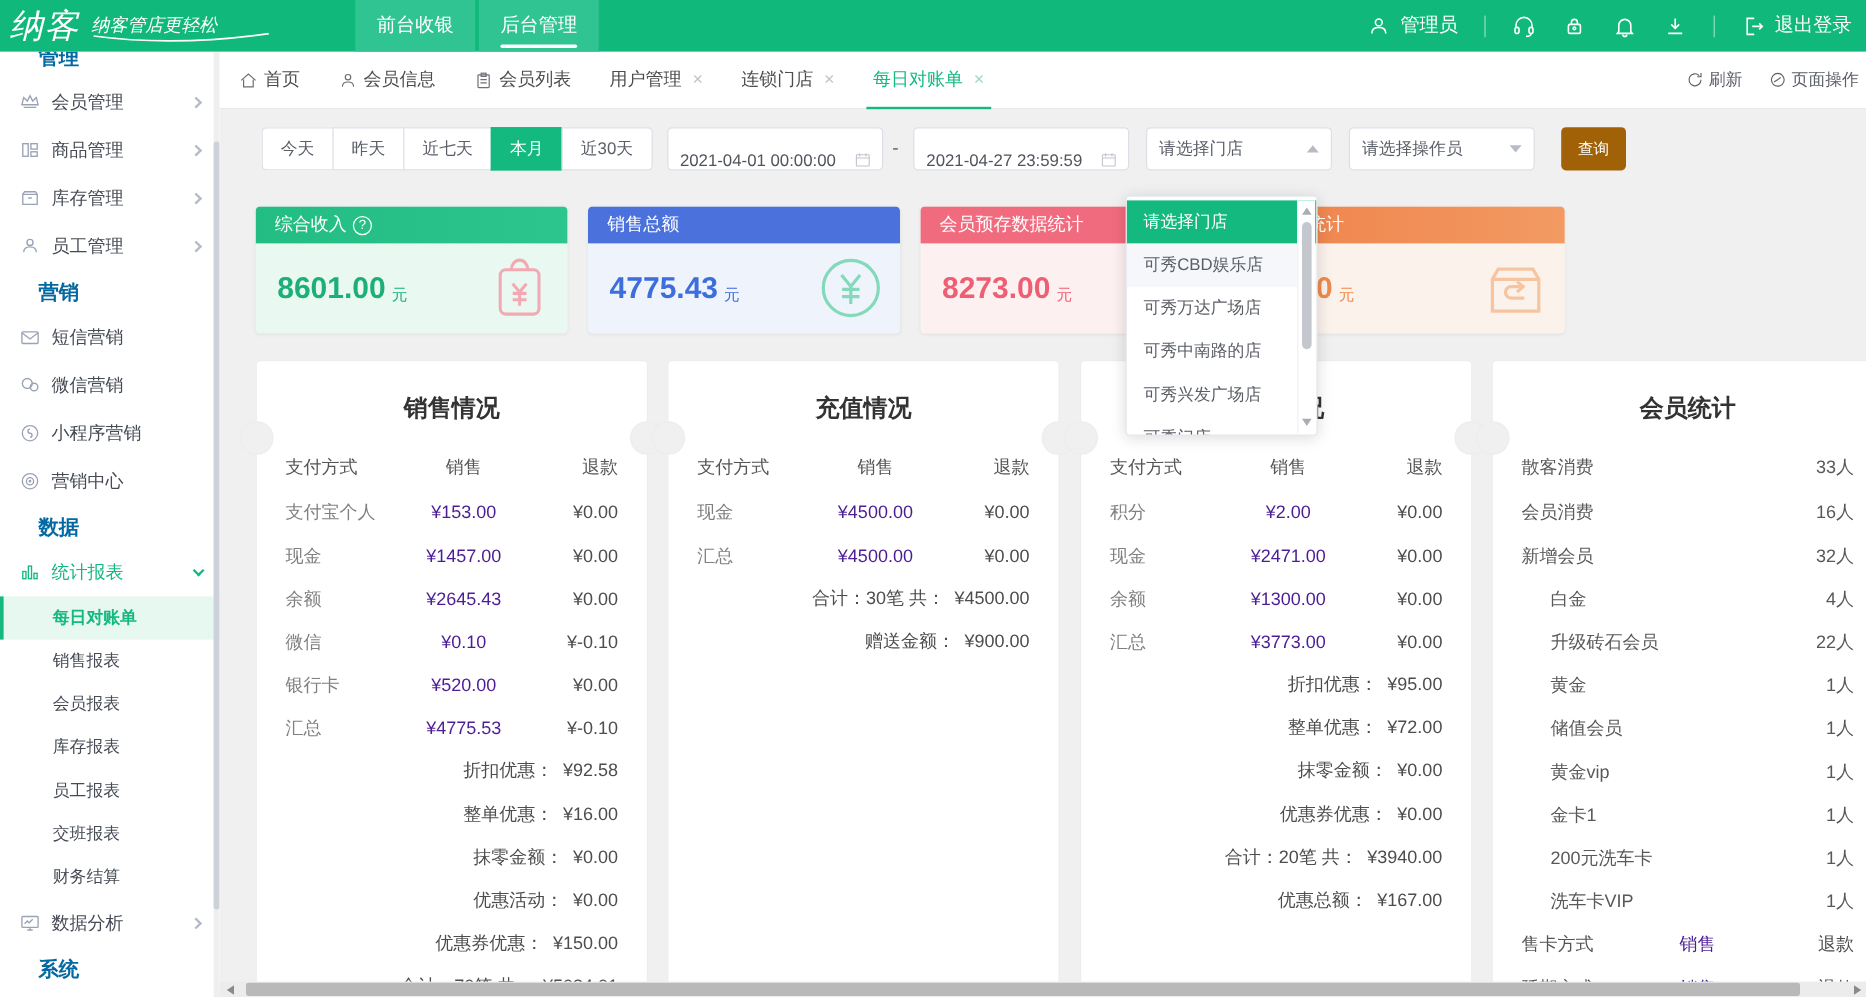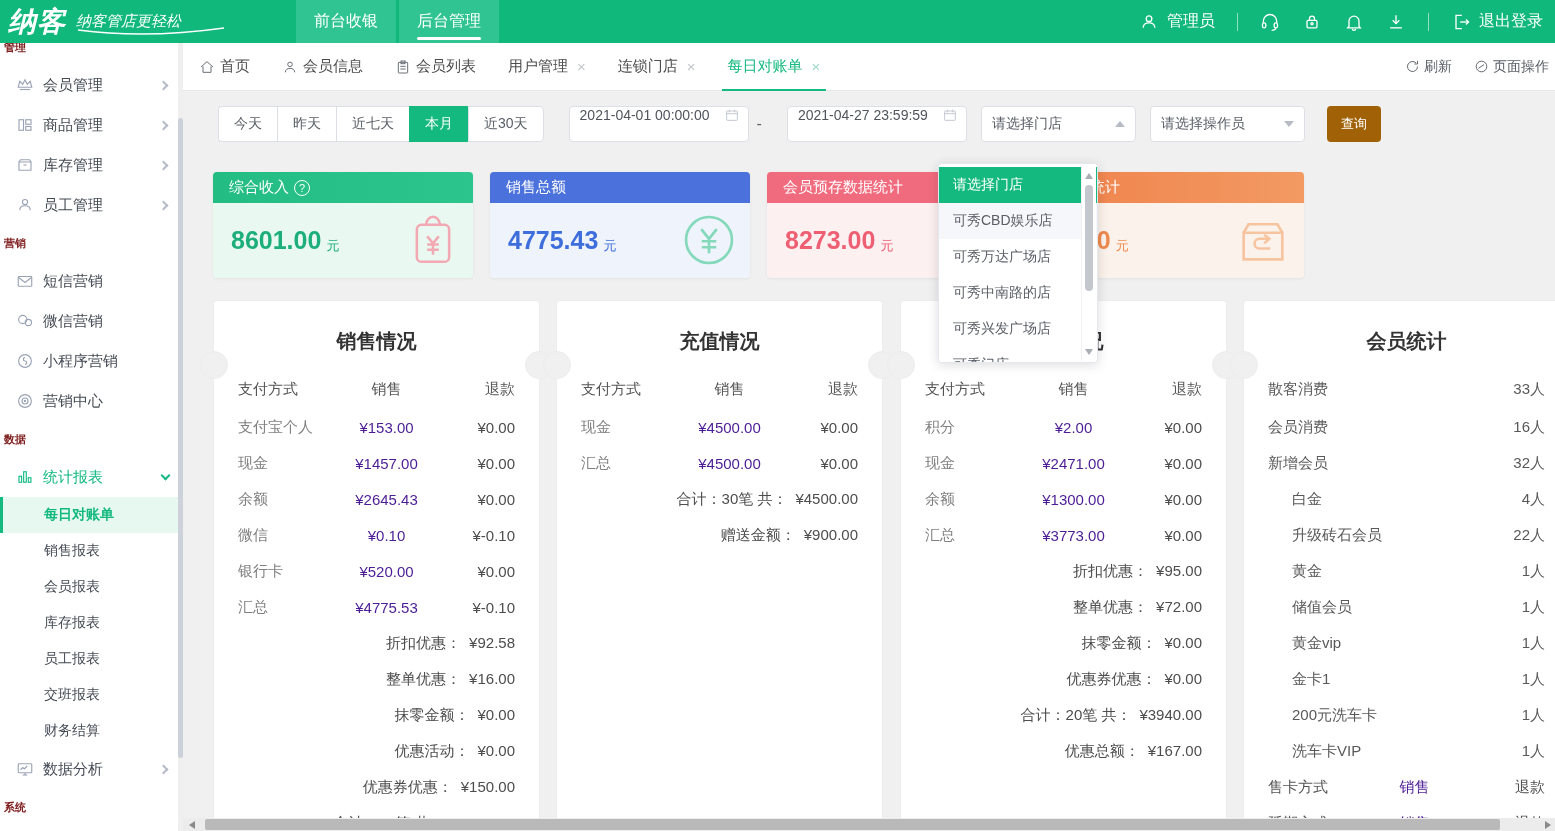--- a/index.html
+++ b/index.html
@@ -1,33 +1,33 @@
 <!DOCTYPE html>
 <html><head>
 <meta charset="utf-8">
 <style>
   * { margin:0; padding:0; box-sizing:border-box; }
   html,body { width:1555px; height:831px; overflow:hidden; font-family:"Liberation Sans","DejaVu Sans",sans-serif; background:#f0f0f0; }
 
   
   .topbar { position:absolute; left:0; top:0; width:1555px; height:43px; background:#10b87b; display:flex; align-items:center; z-index:60; }
-  .logo { font-size:28px; font-weight:bold; font-style:italic; color:#fff; padding:0 10px 0 8px; letter-spacing:1px; }
+  .logo { font-size:28px; font-weight:normal; font-style:italic; color:#fff; padding:0 10px 0 8px; letter-spacing:1px; }
   .tagline-wrap { position:relative; color:#fff; font-size:15px; font-style:italic; width:160px; height:43px; display:flex; align-items:center; }
   .tagline-wrap svg { position:absolute; left:0; bottom:6px; }
   .nav-tabs { display:flex; height:43px; margin-left:60px; }
   .nav-tab { position:relative; width:100px; height:43px; display:flex; align-items:center; justify-content:center; color:#fff; font-size:16px; background:#2fc491; margin-right:3px; cursor:pointer; }
   .nav-tab.active::after { content:""; position:absolute; bottom:3px; left:18px; right:18px; height:3px; background:#fff; border-radius:2px; }
   .top-right { margin-left:auto; display:flex; align-items:center; color:#fff; font-size:16px; padding-right:12px; gap:22px; }
   .top-right .grp { display:flex; align-items:center; gap:8px; cursor:pointer; }
   .tsep { width:1px; height:18px; background:rgba(255,255,255,.55); }
   .ti { stroke:#fff; fill:none; stroke-width:1.6; }
 
   
   .sidebar { position:absolute; left:0; top:43px; width:183px; bottom:0; background:#fff; overflow:hidden; z-index:40; }
-  .side-section { height:36px; display:flex; align-items:center; padding-left:4px; font-size:11px; font-weight:bold; color:#7f1d1d; }
+  .side-section { height:36px; display:flex; align-items:center; padding-left:32px; font-size:17px; font-weight:bold; color:#0369a1; }
   .side-section.first { margin-top:-14px; }
   .side-item { height:40px; display:flex; align-items:center; padding-left:16px; font-size:15px; color:#454a54; position:relative; cursor:pointer; }
   .side-item .si { stroke:#9aa3b5; fill:none; stroke-width:1.5; margin-right:9px; flex:none; }
   .side-item.green, .side-item.green .lbl { color:#13b97f; }
   .side-item.green .si { stroke:#13b97f; }
   .side-sub { height:36px; display:flex; align-items:center; padding-left:44px; font-size:14px; color:#454a54; cursor:pointer; }
   .side-sub.active { background:#e7f8f0; color:#13b97f; border-left:3px solid #13b97f; padding-left:41px; font-weight:bold; }
   .chev-r { position:absolute; right:16px; width:7px; height:7px; border-right:2px solid #b4bac6; border-bottom:2px solid #b4bac6; transform:rotate(-45deg); }
   .chev-d { position:absolute; right:14px; width:7px; height:7px; border-right:2px solid #13b97f; border-bottom:2px solid #13b97f; transform:rotate(45deg); margin-top:-3px; }
   .side-scroll { position:absolute; right:0; top:0; bottom:0; width:5px; background:#efefef; }
@@ -45,21 +45,21 @@
   .tab-right .grp { display:flex; align-items:center; gap:4px; cursor:pointer;justify-content:space-between; }
   .tab-right svg { stroke:#5a5e66; fill:none; stroke-width:1.5; }
 
   
   .filters { position:absolute; left:218px; top:106px; display:flex; align-items:center; z-index:20; }
   .seg { display:flex; }
   .seg .sbtn { height:36px; padding:0 15px; display:flex; align-items:center; background:#fff; border:1px solid #dcdfe6; border-right:none; font-size:14px; color:#5a5e66; cursor:pointer; }
   .seg .sbtn:first-child { border-radius:4px 0 0 4px; }
   .seg .sbtn:last-child { border-right:1px solid #dcdfe6; border-radius:0 4px 4px 0; }
   .seg .sbtn.on { background:#13b97f; border-color:#13b97f; color:#fff; }
-  .datebox { width:180px; height:36px; background:#fff; border:1px solid #dcdfe6; border-radius:4px; display:flex; align-items:flex-start; padding:0 8px 0 10px; margin-left:25px; font-size:14px; color:#50545c; cursor:pointer; }
+  .datebox { width:180px; height:36px; background:#fff; border:1px solid #dcdfe6; border-radius:4px; display:flex; align-items:flex-end; padding:0 8px 0 10px; margin-left:12px; font-size:14px; color:#50545c; cursor:pointer; }
   .datebox svg { margin-left:auto; stroke:#c0c4cc; fill:none; stroke-width:1.4; }
   .dash { margin-left:8px; color:#666; }
   .selectbox { width:155px; height:36px; background:#fff; border:1px solid #dcdfe6; border-radius:4px; display:flex; align-items:center; padding:0 10px; margin-left:14px; font-size:14px; color:#5a5e66; cursor:pointer; }
   .caret { margin-left:auto; width:0; height:0; border-left:5px solid transparent; border-right:5px solid transparent; }
   .caret.up { border-bottom:6px solid #b7bcc4; }
   .caret.down { border-top:6px solid #b7bcc4; }
   .search-btn { height:36px; padding:0 14px; margin-left:22px; background:#a16207; color:#fff; font-size:13px; border:none; border-radius:4px; display:flex; align-items:center; cursor:pointer; }
 
   
   .card { position:absolute; top:172px; width:260px; height:106px; border-radius:4px; overflow:hidden; box-shadow:0 1px 3px rgba(0,0,0,.06); }

